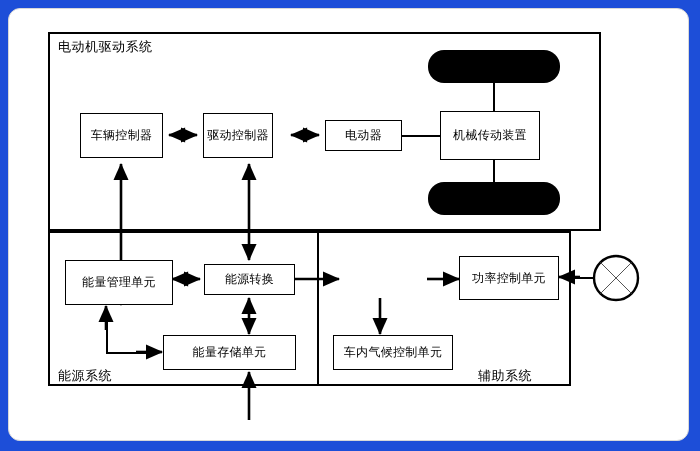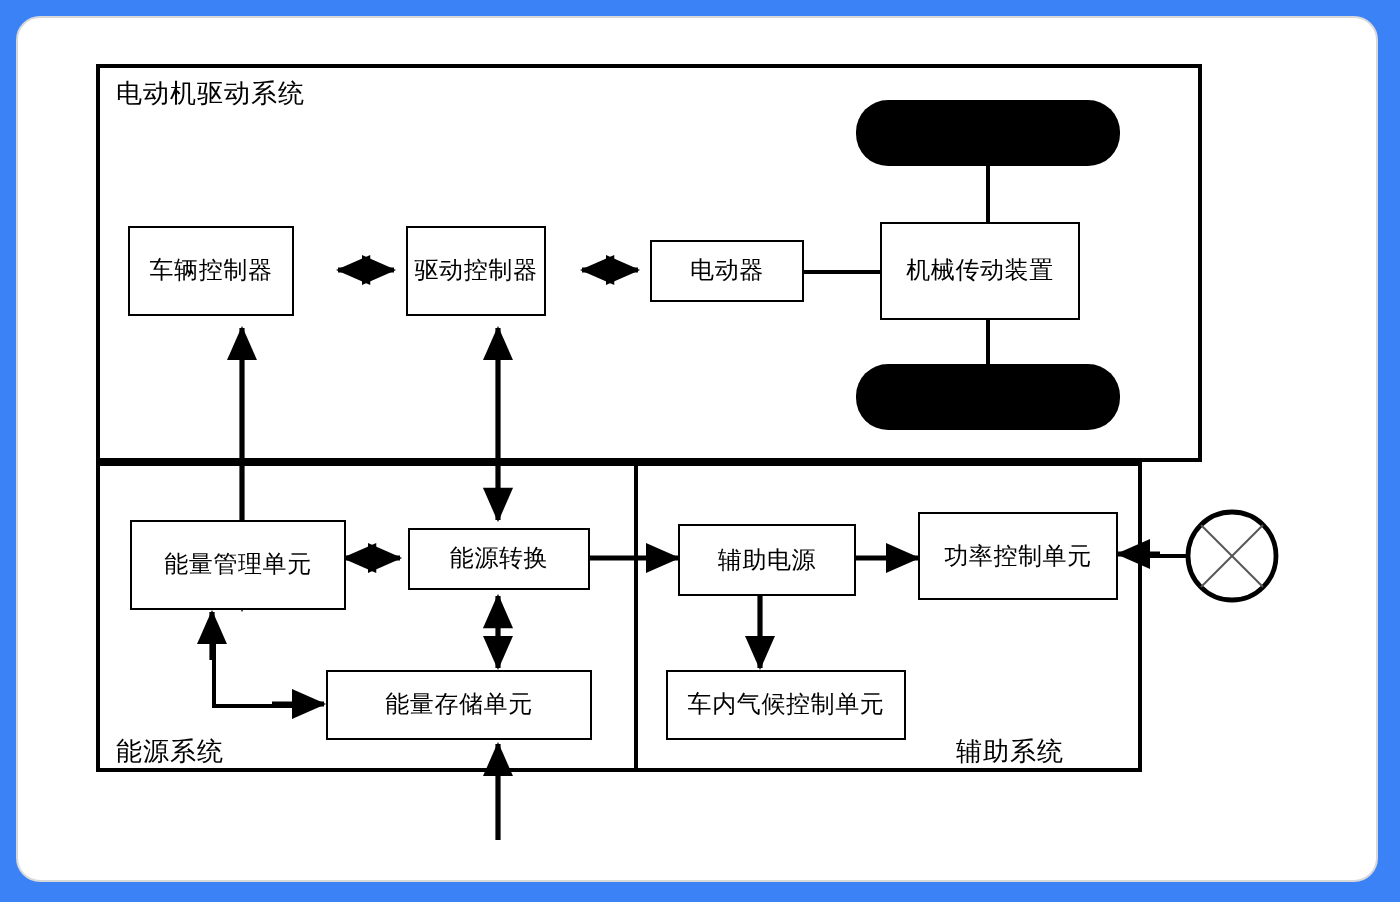--- a/index.html
+++ b/index.html
@@ -5,21 +5,21 @@
 <style>
   html, body {
     margin: 0;
     padding: 0;
     background: #ffffff;
   }
   #canvas {
     position: relative;
     width: 700px;
     height: 451px;
-    background: #3b82f6;
+    background: #1d4ed8;
     font-family: "DejaVu Sans", "Liberation Sans", sans-serif;
     overflow: hidden;
   }
   
   #outer-frame {
     position: absolute;
     left: 8px;
     top: 8px;
     width: 681px;
     height: 433px;
@@ -195,21 +195,21 @@
 
     <line x1="249" y1="420" x2="249" y2="372" stroke="#000" stroke-width="2.6" marker-end="url(#ah)"></line>
   </svg>
 
   <svg id="power-source-symbol" viewBox="0 0 48 48" xmlns="http://www.w3.org/2000/svg">
     <circle cx="24" cy="24" r="22" fill="#ffffff" stroke="#000000" stroke-width="2.4"></circle>
     <line x1="8.5" y1="8.5" x2="39.5" y2="39.5" stroke="#555555" stroke-width="1"></line>
     <line x1="39.5" y1="8.5" x2="8.5" y2="39.5" stroke="#555555" stroke-width="1"></line>
   </svg>
 
-  <div class="block" style="left:64px; top:113px; width:83px; height:45px;text-align:right;">
+  <div class="block" style="left:80px; top:113px; width:83px; height:45px;text-align:right;">
     <span>车辆控制器</span>
   </div>
 
   <div class="block" style="left:203px; top:113px; width:70px; height:45px;">
     <span>驱动控制器</span>
   </div>
 
   <div class="block" style="left:325px; top:120px; width:77px; height:31px;">
     <span>电动器</span>
   </div>
@@ -223,23 +223,20 @@
   </div>
 
   <div class="block" style="left:204px; top:264px; width:91px; height:31px;">
     <span>能源转换</span>
   </div>
 
   <div class="block" style="left:163px; top:335px; width:133px; height:35px;">
     <span>能量存储单元</span>
   </div>
 
-  <div class="block" style="left:339px; top:262px; width:89px; height:36px;">
-    <span>辅助电源</span>
-  </div>
 
   <div class="block" style="left:459px; top:256px; width:100px; height:44px;text-align:center;">
     <span>功率控制单元</span>
   </div>
 
   <div class="block" style="left:333px; top:335px; width:120px; height:35px;justify-content:center;">
     <span>车内气候控制单元</span>
   </div>
 
 

